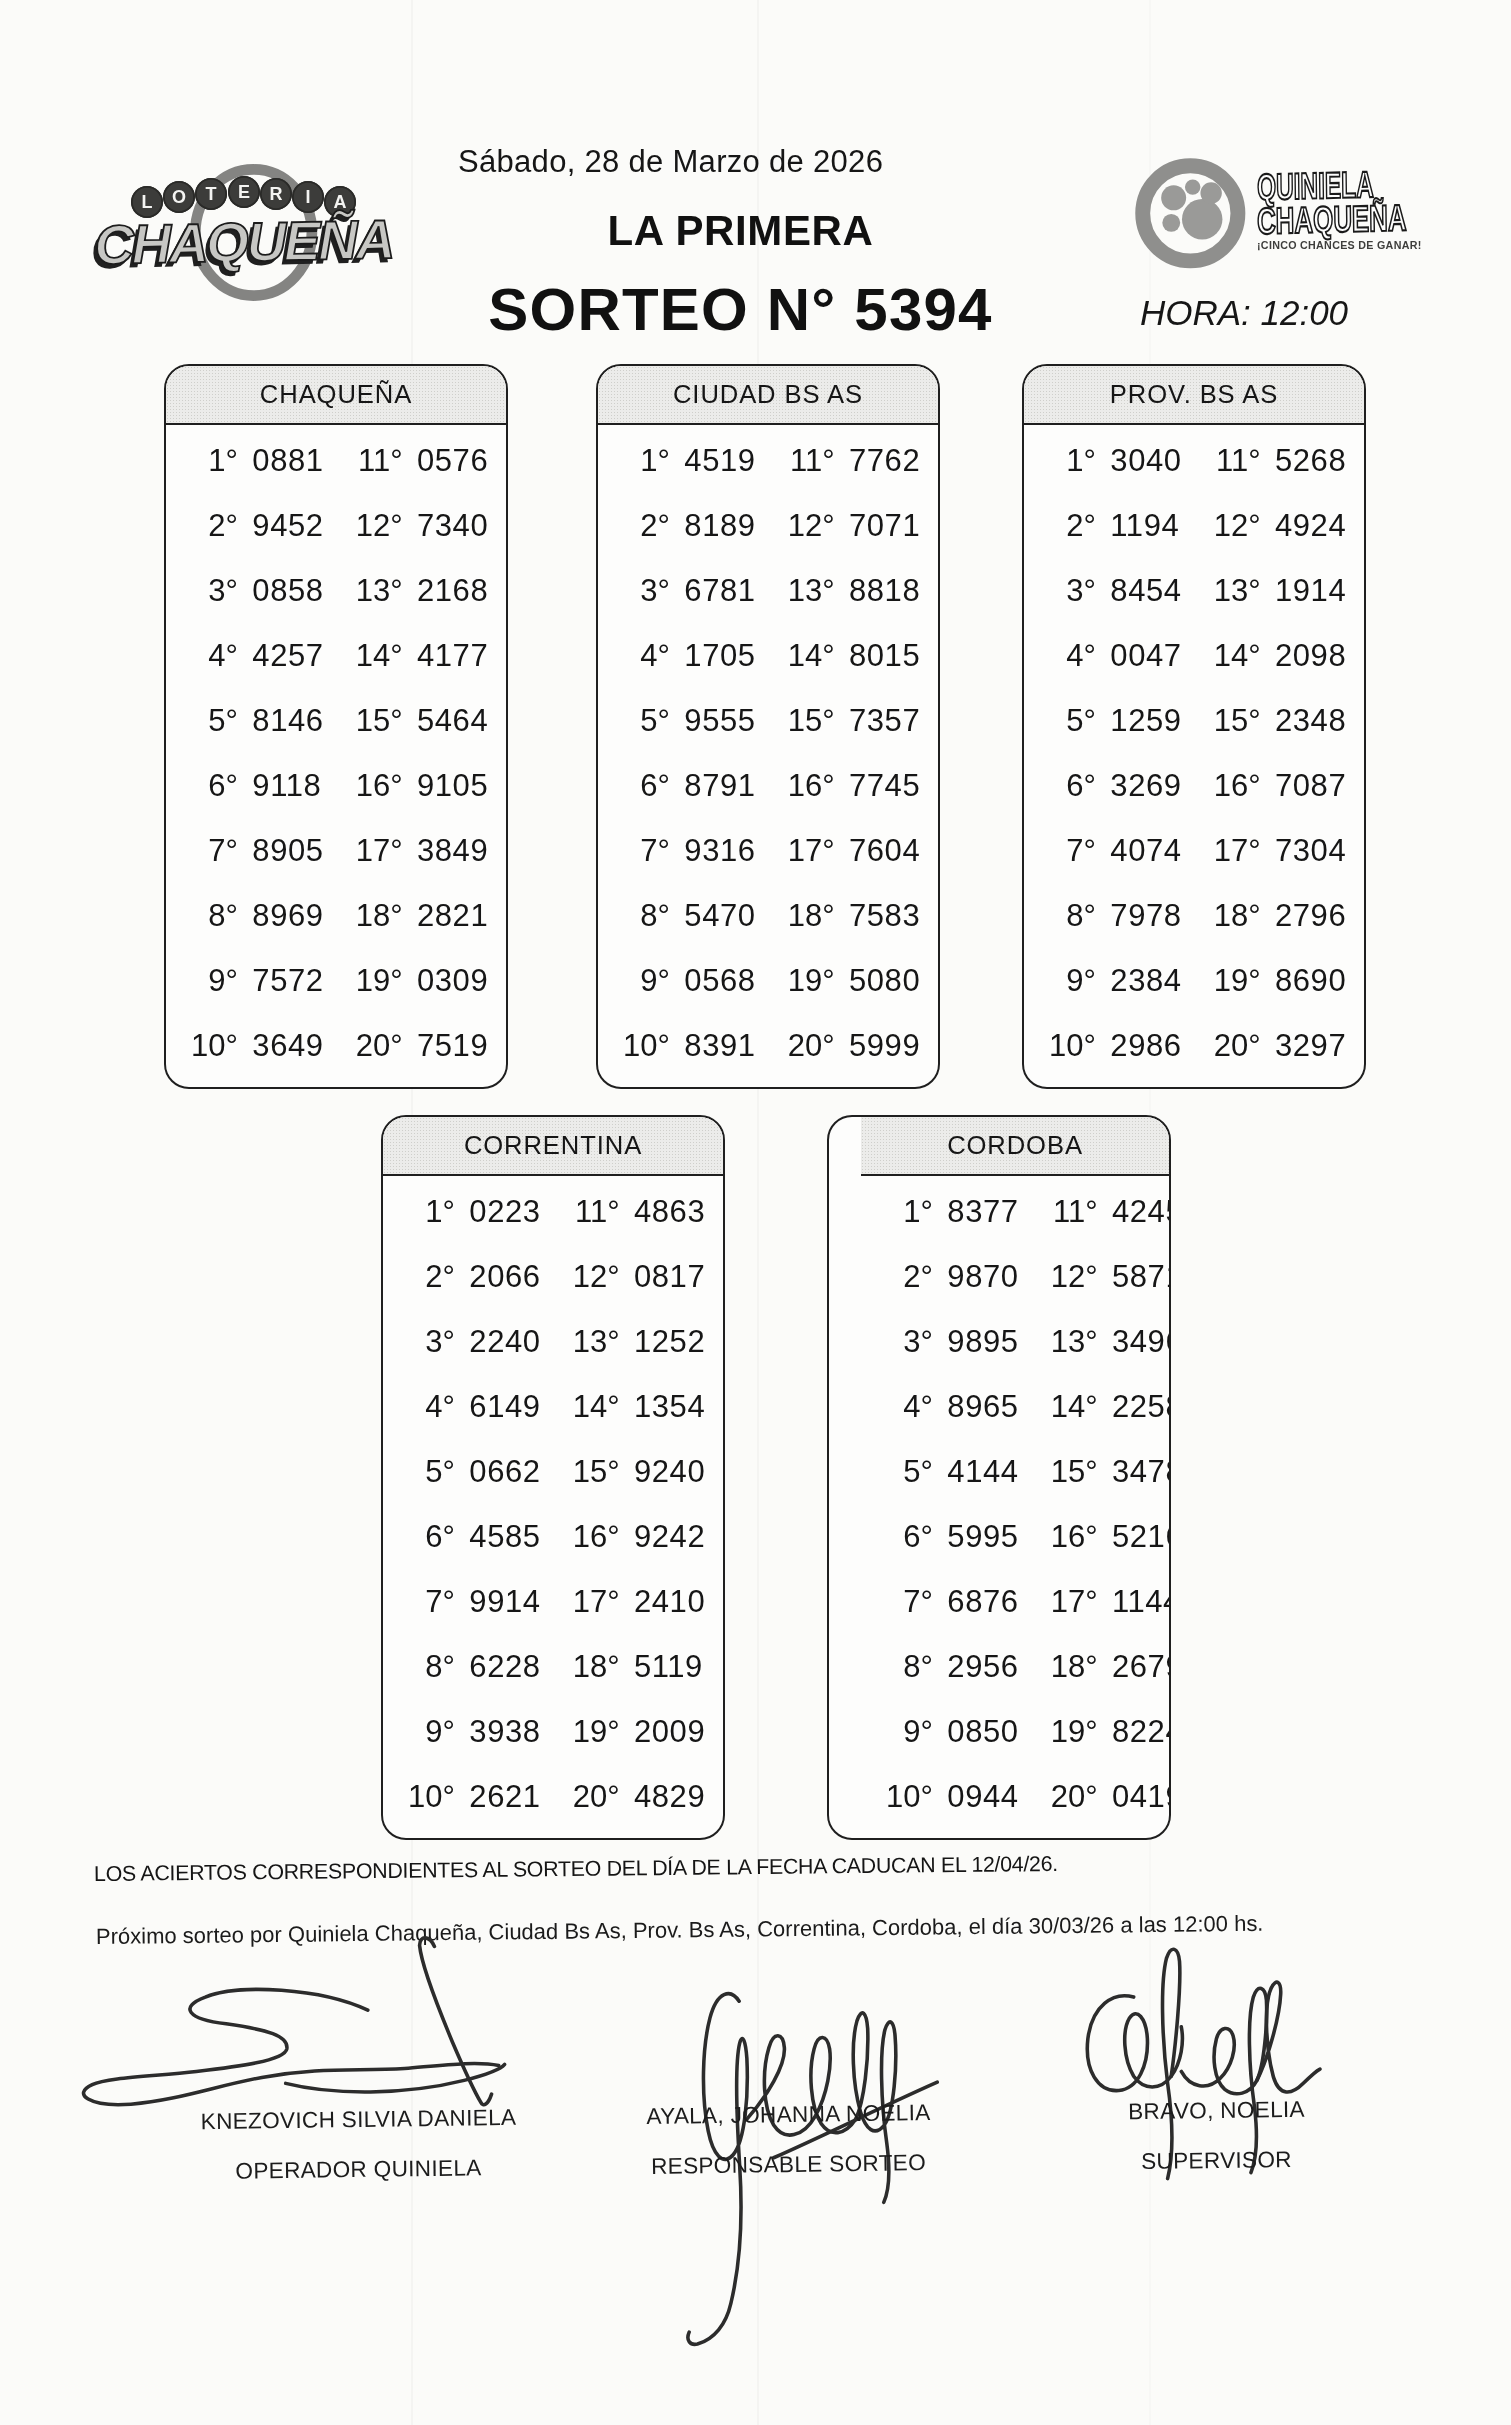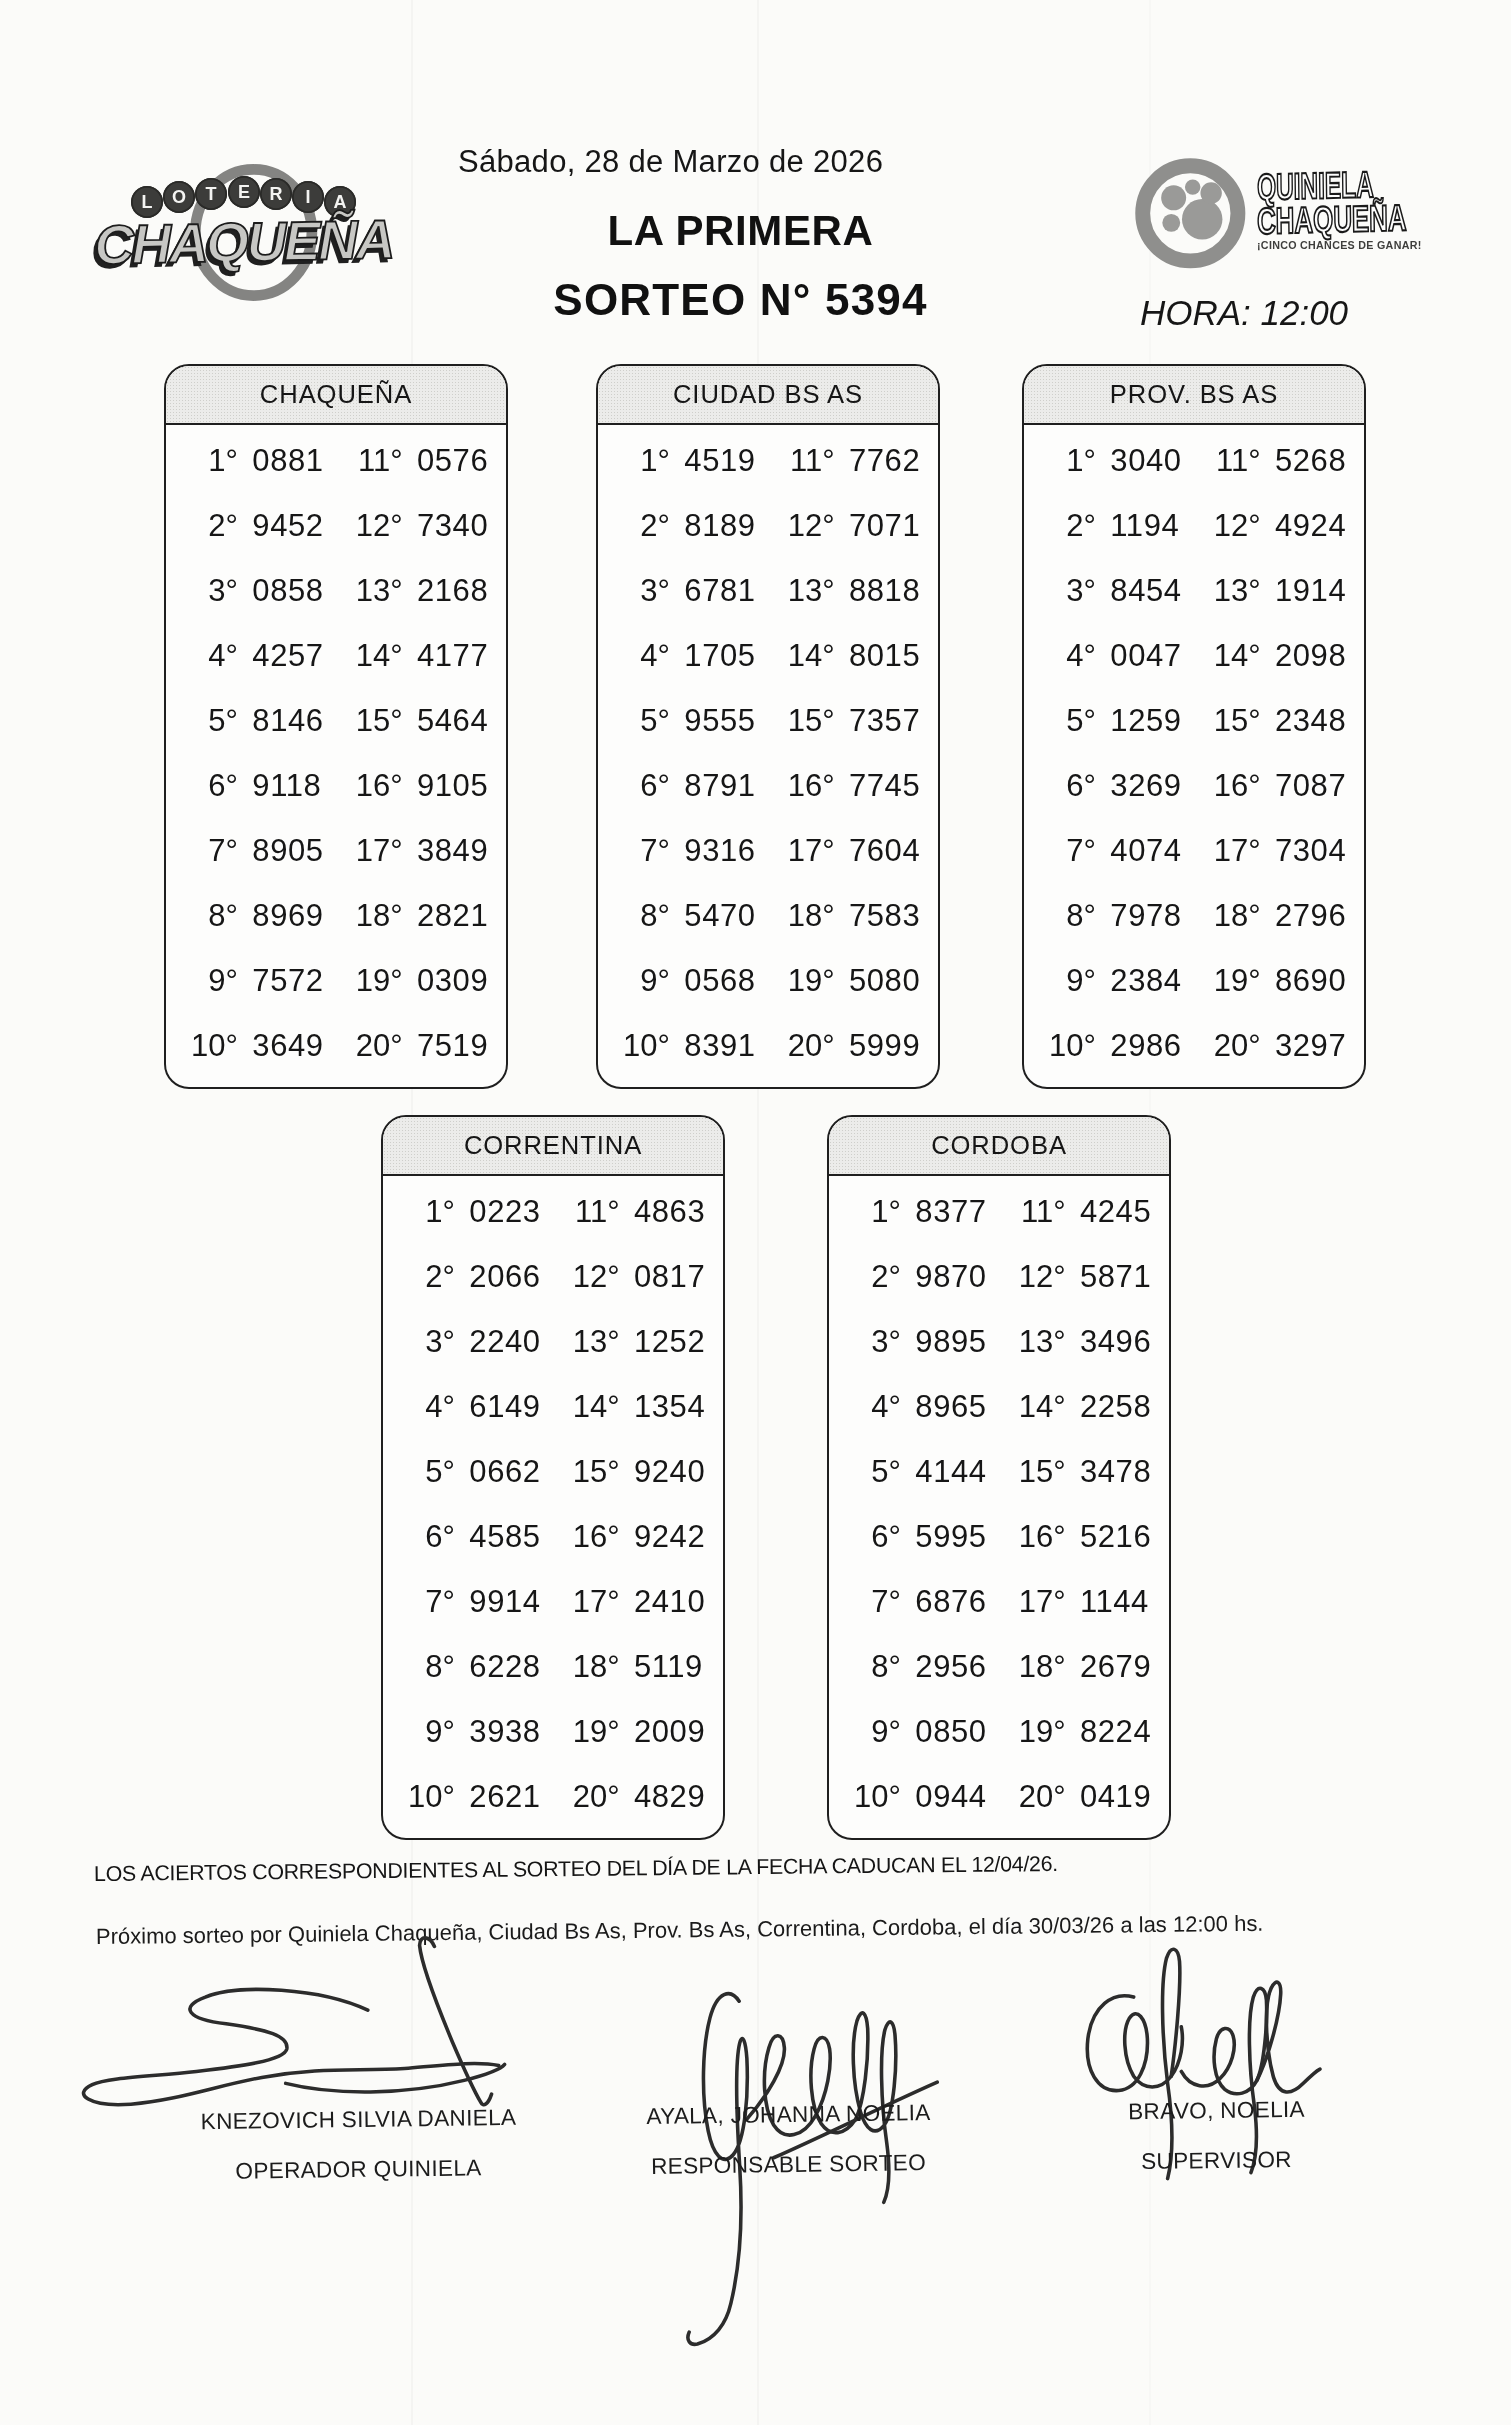--- a/index.html
+++ b/index.html
@@ -12,21 +12,21 @@
   
   .fold{position:absolute;top:0;bottom:0;width:1.8px;background:rgba(60,60,55,.035);}
   .fold.f1{left:411px;} .fold.f2{left:757px;} .fold.f3{left:1149px;opacity:.6;}
 
   
   .hdr-date{position:absolute;left:458px;top:144px;width:565px;
     font-size:31px;letter-spacing:0.3px;color:#161616;}
   .hdr-title{position:absolute;left:458px;top:207px;width:565px;text-align:center;
     font-size:42px;font-weight:700;letter-spacing:0.6px;color:#111;}
   .hdr-draw{position:absolute;left:458px;top:275px;width:565px;text-align:center;
-    font-size:44px;font-weight:700;letter-spacing:1.2px;color:#111;}
+    font-size:60px;font-weight:700;letter-spacing:1.2px;color:#111;}
   .hdr-hora{position:absolute;left:1116px;top:293px;width:256px;text-align:center;
     font-size:35px;color:#161616;font-style:italic;}
 
   
   .logo-left{position:absolute;left:77px;top:143px;width:333px;height:179px;}
   .logo-left svg{position:absolute;left:0;top:0;}
   .ball{position:absolute;width:32px;height:32px;border-radius:50%;background:#3c3c3a;
     color:#f4f4f2;font-weight:700;font-size:18px;text-align:center;line-height:32px;
     box-shadow:inset 0 0 0 1.8px #2a2a28;}
   .logo-left-main{position:absolute;left:2.4px;top:67px;width:329px;text-align:center;
@@ -55,21 +55,21 @@
   .card-body{padding-top:3.6px;}
   .rrow{display:grid;grid-template-columns:60px 71px 65px 71px;column-gap:14.3px;
     padding:0 12px;height:65px;align-items:center;}
   .rank{text-align:right;font-size:31px;color:#161616;}
   .num{text-align:left;font-size:31px;color:#161616;letter-spacing:0.6px;}
 
   .pos-0{left:164px;top:364px;}
   .pos-1{left:596px;top:364px;}
   .pos-2{left:1022px;top:364px;}
   .pos-3{left:381px;top:1115px;}
-  .pos-4{left:827px;top:1115px;}
+  .pos-4{left:827px;top:1115px;padding-left:32px;}
 
   
   .foot1{position:absolute;left:94px;top:1862px;font-size:21.4px;letter-spacing:-0.3px;
     white-space:nowrap;color:#151515;transform:rotate(-0.6deg);transform-origin:left center;}
   .foot2{position:absolute;left:96px;top:1924px;font-size:22px;white-space:nowrap;color:#1b1b1b;
     transform:rotate(-0.65deg);transform-origin:left center;}
 
   
   .sig-svg{position:absolute;left:0;top:0;pointer-events:none;}
   .sig-name{position:absolute;font-size:22.6px;letter-spacing:0.3px;color:#1c1c1c;text-align:center;

